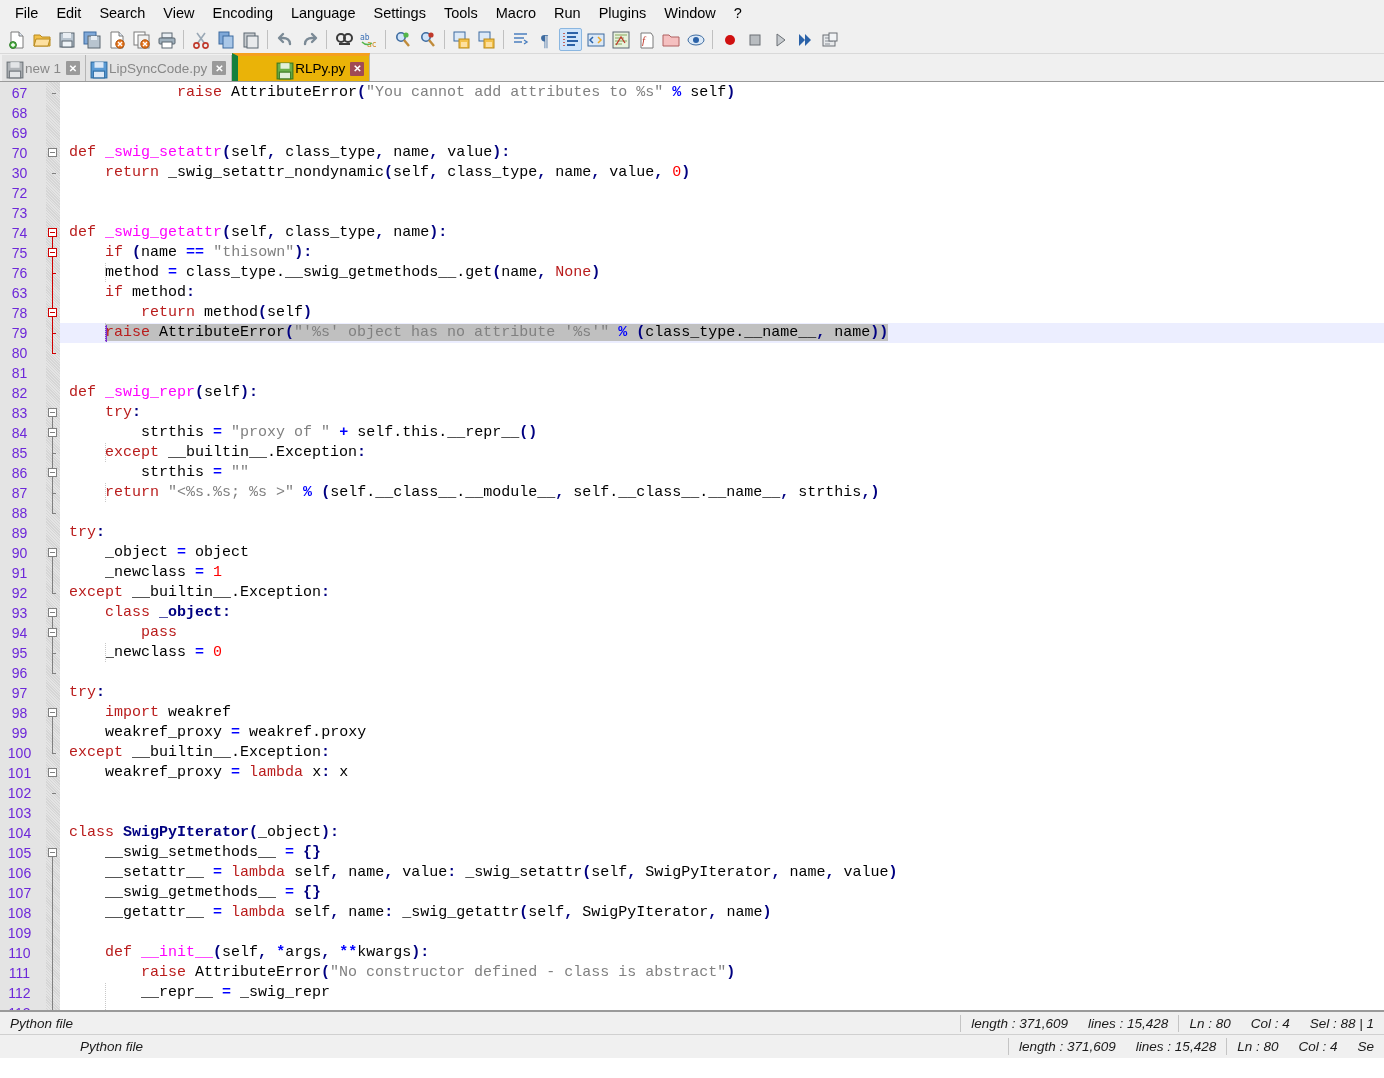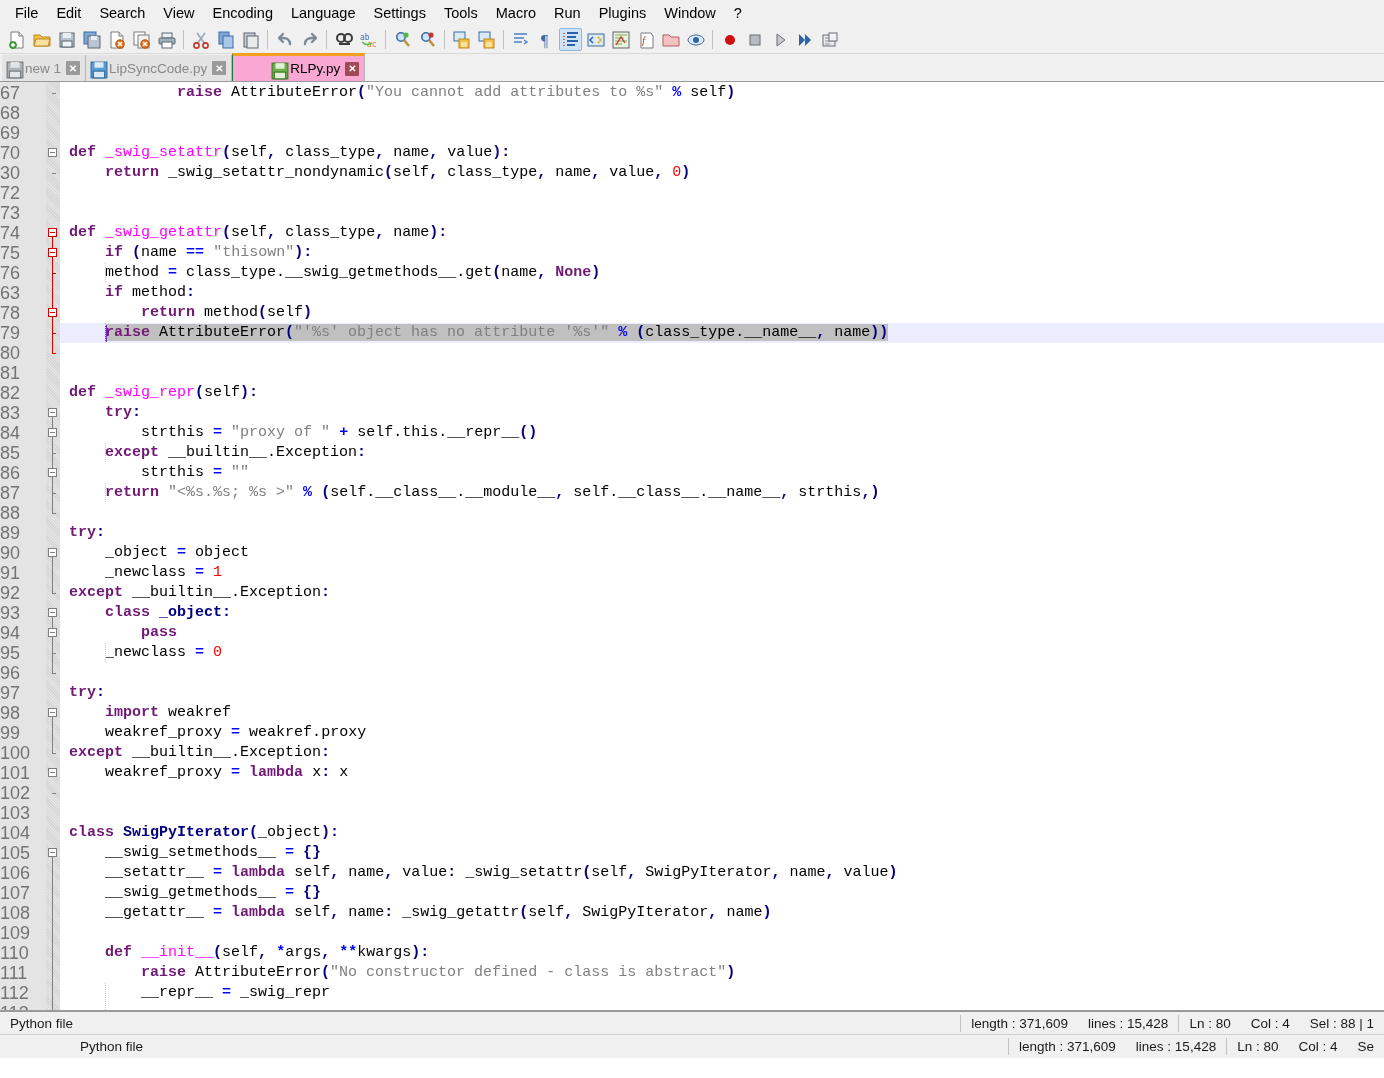--- a/index.html
+++ b/index.html
@@ -67,24 +67,24 @@
     align-items: center;
     padding: 0 5px 0 4px;
     font-size: 13.5px;
     background: #e3e3e3;
     border-right: 1px solid #b5b5b5;
     color: #888;
     position: relative;
     white-space: nowrap;
   }
   .tab.active {
-    background: #f9a8d4;
+    background: #eab308;
     color: #000;
     border-top: 3px solid #f5a01e;
-    border-left: 1px solid #15803d;
+    border-left: 6px solid #15803d;
     height: 28px;
     padding-left: 38px;
   }
   .tab-label { margin: 8px 5px; }
   .tab-close {
     width: 14px; height: 14px;
     display: inline-flex; align-items: center; justify-content: center;
     font-size: 10px; font-weight: bold;
     background: #9a9a9a; color: #fff;
     border-radius: 1px;
@@ -96,24 +96,24 @@
   #editor {
     position: relative;
     height: 928px;
     background: #ffffff;
     overflow: hidden;
     display: flex;
   }
   #gutter {
     width: 46px; flex: 0 0 46px;
     background: #e4e4e4;
-    color: #737373;
+    color: #6d28d9;
     font-family: "Liberation Sans", sans-serif;
-    font-size: 18px;
-    text-align: left;
+    font-size: 14px;
+    text-align: center;
     padding-top: 1px;
   }
   .lnum { height: 20px; line-height: 20px; padding-right: 7px; }
   #foldmargin {
     width: 14px; flex: 0 0 14px;
     background: #e4e4e4;
     position: relative;
   }
   #fold-hatch {
     position: absolute; left: 0; top: 0; width: 14px; height: 100%;
@@ -138,21 +138,21 @@
   }
   .cline.sel-line { background: #eceeff; }
   .sel { background: #c0c0c0; }
   .caret {
     position: absolute;
     width: 2px; height: 17px; top: 2px;
     background: #7a2fd6;
   }
 
   
-  .kw   { color: #701a75; font-weight: bold; }   
+  .kw   { color: #b91c1c; font-weight: normal; }   
   .fn   { color: #ff00ff; }                       
   .str  { color: #808080; }                       
   .num  { color: #ff0000; }                       
   .op   { color: #0000ff; font-weight: bold; }    
   .pl   { color: #000080; font-weight: bold; }    
   .cls  { color: #000080; font-weight: bold; }    
   .pln  { color: #000000; }
 
   
   .foldline { position: absolute; background: #808080; }
@@ -181,20 +181,21 @@
     font-size: 13.5px;
     color: #1a1a1a;
     border-top: 2px solid #9a9a9a;
     white-space: nowrap;
   }
   .statusbar.second { border-top: 1px solid #d0d0d0; }
   .sb-cell {
     height: 100%;
     display: flex; align-items: center;
     padding: 12px 10px;
+    font-style: italic;
   }
   .sb-div { width: 1px; height: 17px; background: #c4c4c4; }
   .sb-spacer { flex: 1 1 auto; }
   #statuswrap { position: relative; }
 </style>
 </head>
 <body>
 
 <div id="menubar">
     <div class="menu-item">File</div>

